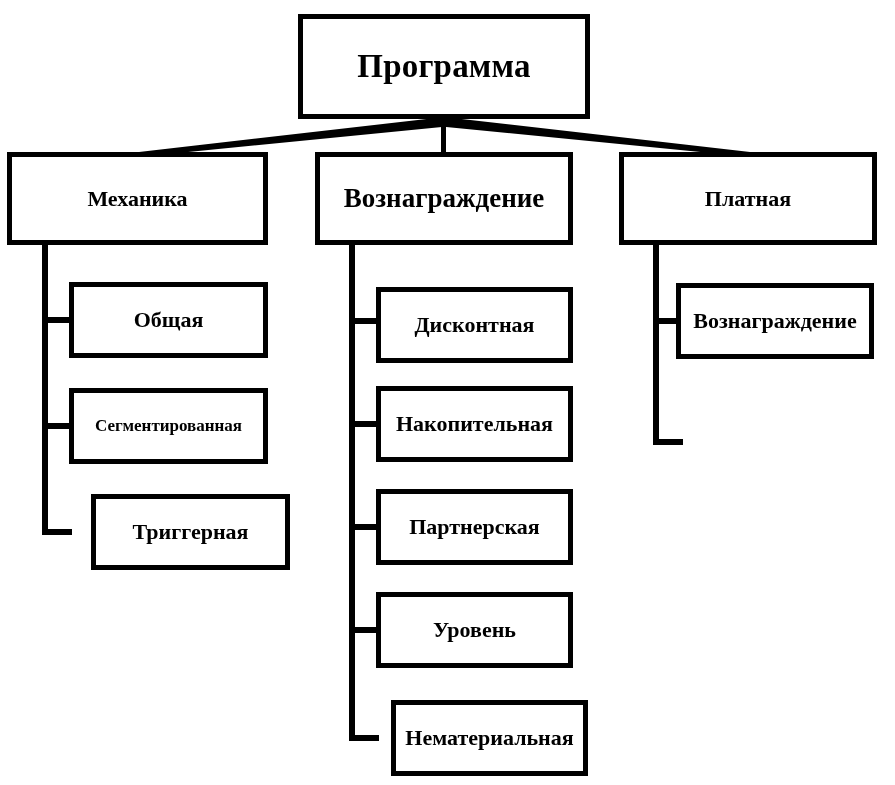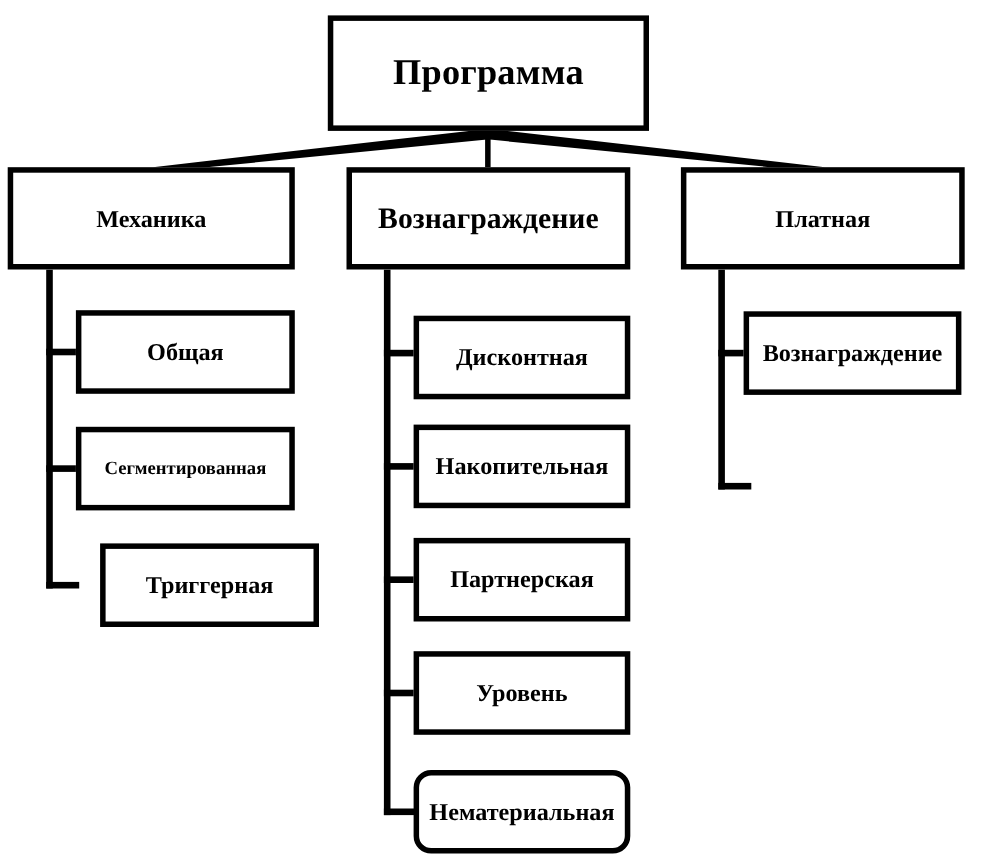--- a/index.html
+++ b/index.html
@@ -130,21 +130,21 @@
   </div>
 
   <div class="node leaf" style="left:376px; top:489px; width:197px; height:76px;">
     <span>Партнерская</span>
   </div>
 
   <div class="node leaf" style="left:376px; top:592px; width:197px; height:76px;">
     <span>Уровень</span>
   </div>
 
-  <div class="node leaf" style="left:376px; top:700px; width:197px; height:76px;border-radius:16px;">
+  <div class="node leaf" style="left:391px; top:700px; width:197px; height:76px;">
     <span>Нематериальная</span>
   </div>
 
   <div class="node leaf" style="left:676px; top:283px; width:198px; height:76px;">
     <span>Вознаграждение</span>
   </div>
 
 
 </div>
 

